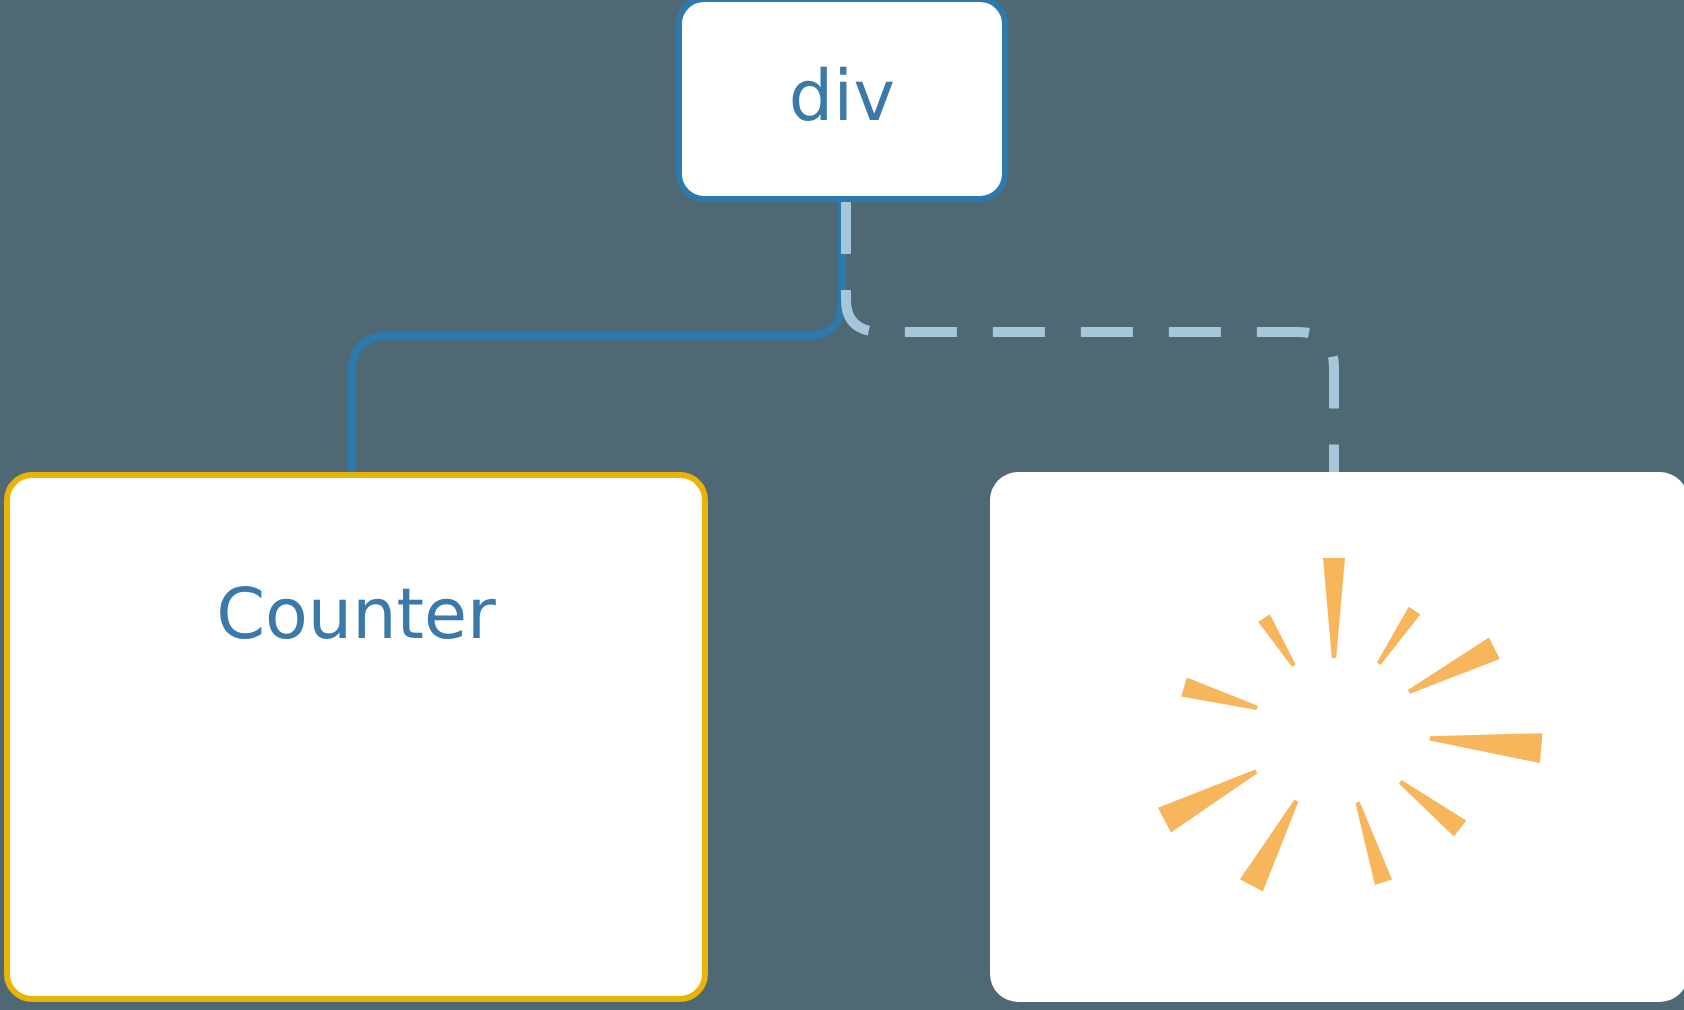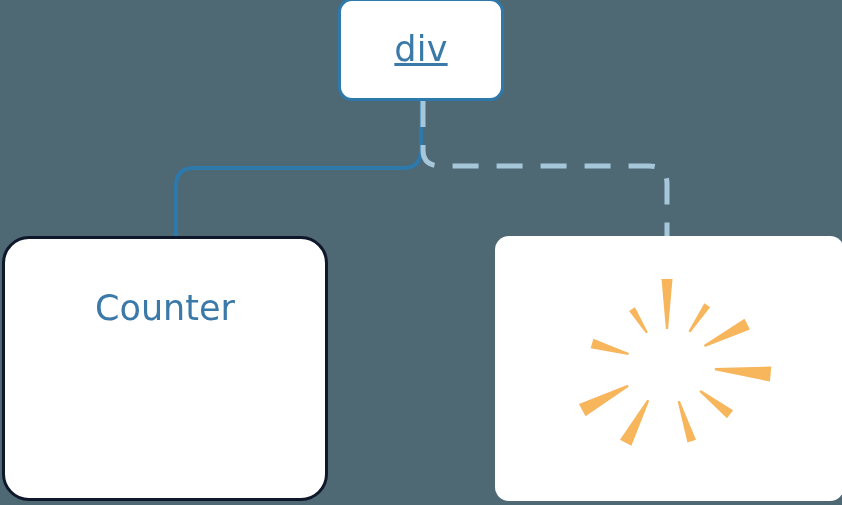--- a/index.html
+++ b/index.html
@@ -41,41 +41,40 @@
     height: 103px;
     border: 3px solid #2e79ab;
     border-radius: 14px;
     display: flex;
     align-items: center;
     justify-content: center;
   }
   .node-counter {
     left: 2px;
     top: 236px;
-    width: 326px;
+    width: 352px;
     height: 265px;
-    border: 3px solid #0f172a;
-    border-radius: 27px;
+    border: 3px solid #eab308;
+    border-radius: 14px;
   }
   .node-burst {
     left: 495px;
     top: 236px;
     width: 349px;
     height: 265px;
     border-radius: 14px;
     overflow: hidden;
   }
 
   .node-label {
     color: #3b7aa8;
     font-size: 35px;
     line-height: 1;
     letter-spacing: 0.2px;
     white-space: nowrap;
-    text-decoration: underline;
   }
   .counter-title {
     position: absolute;
     top: 52px;
     left: 0;
     right: 0;
     text-align: center;
     color: #3b7aa8;
     font-size: 35px;
     line-height: 1;

